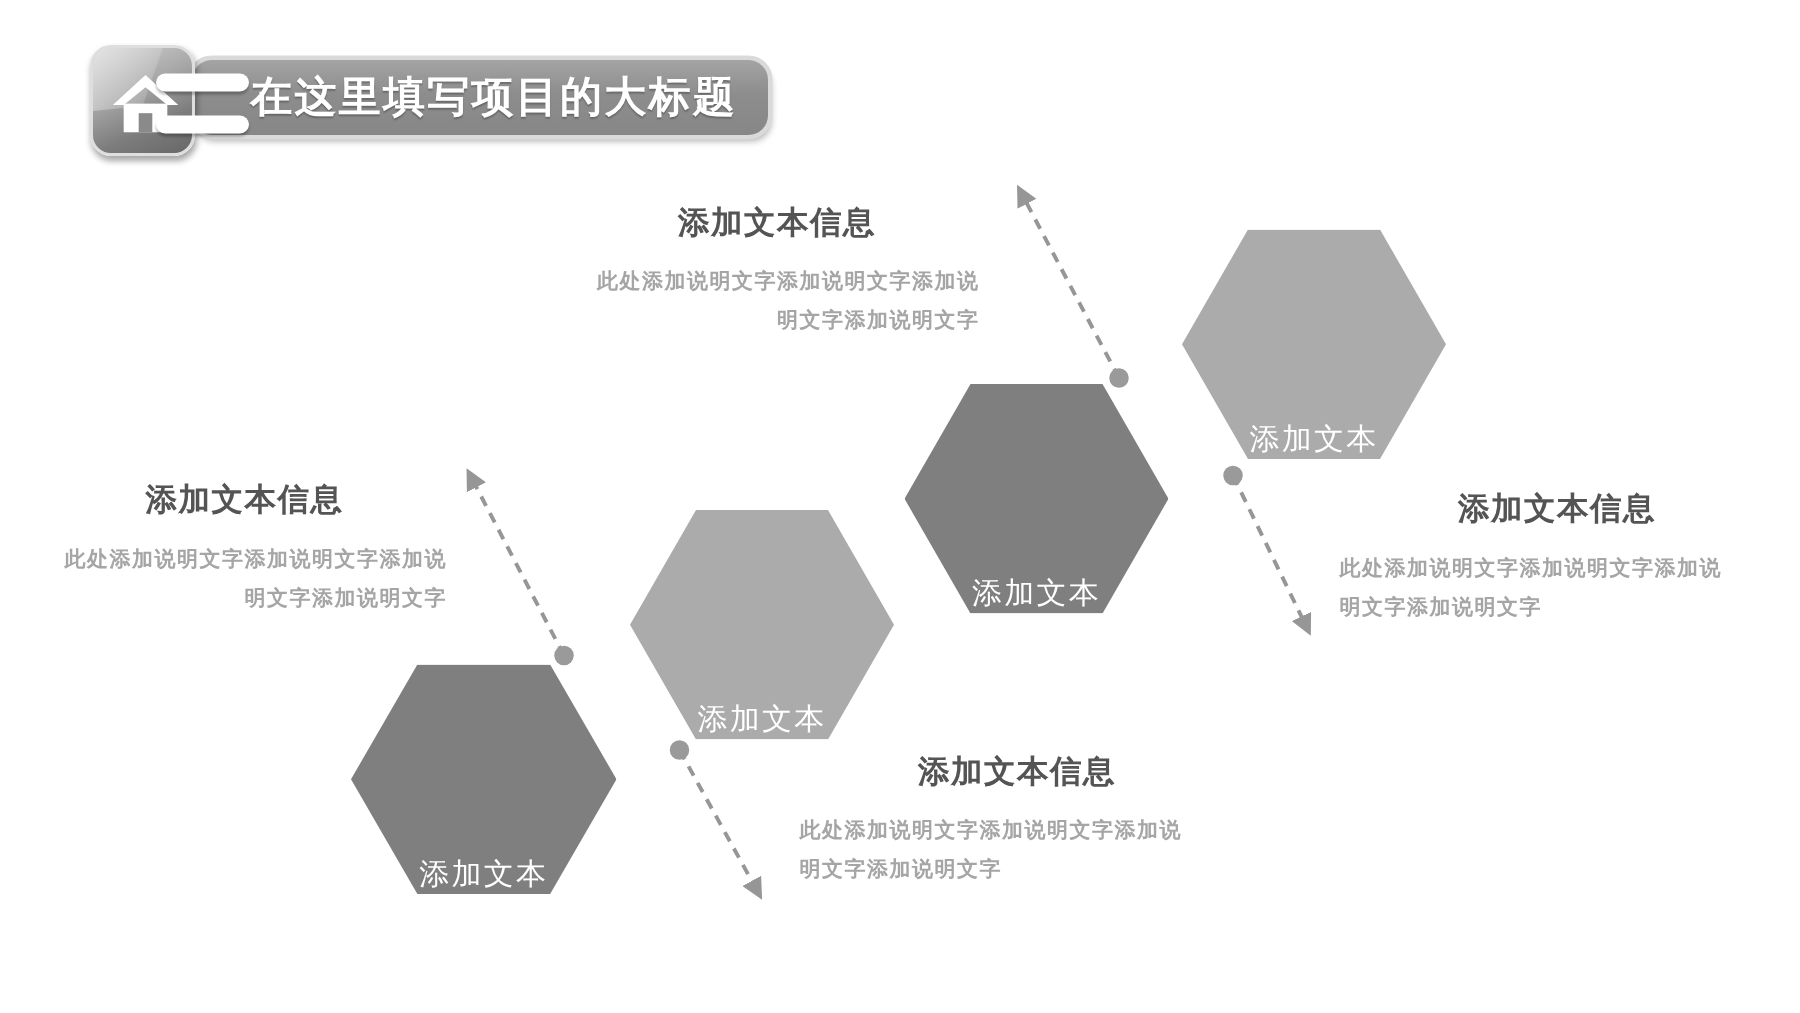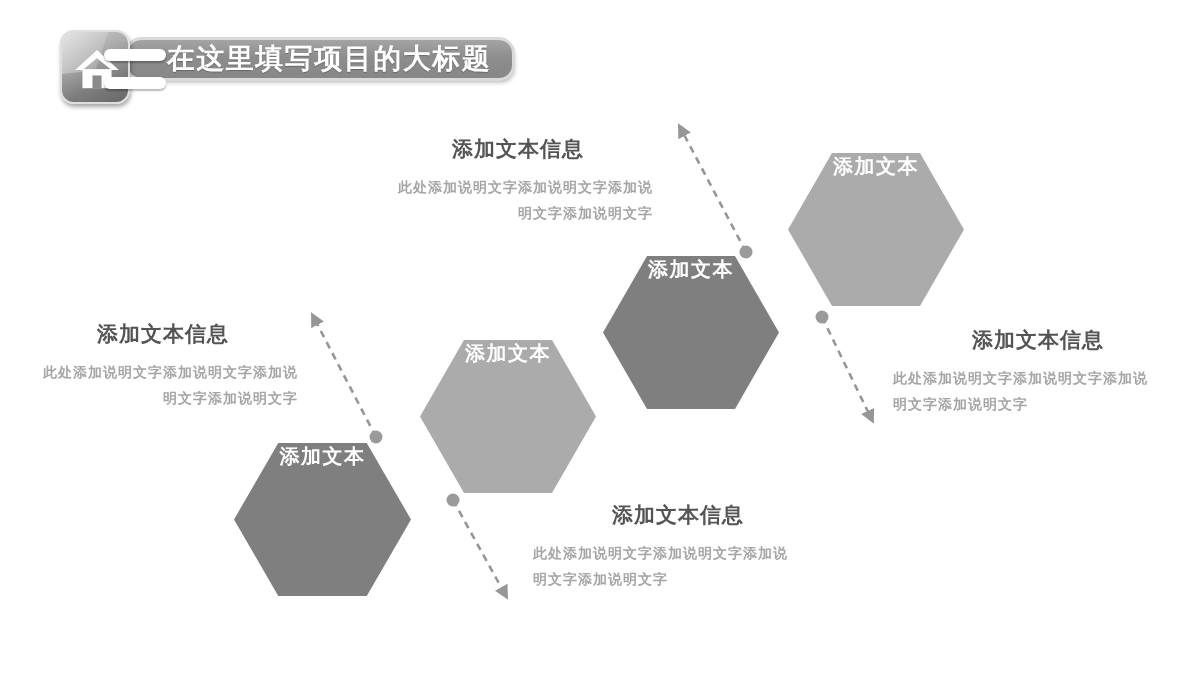--- a/index.html
+++ b/index.html
@@ -47,21 +47,21 @@
     border-radius: 6px;
     box-shadow: 0 2px 2px rgba(0,0,0,0.28);
     z-index: 7;
   }
   .peg1 { top: 49px; }
   .peg2 { top: 77px; }
 
   .title-plate {
     position: absolute;
     left: 128px; top: 40px;
-    width: 384px; height: 38px;
+    width: 384px; height: 50px;
     border-radius: 13px;
     background: linear-gradient(#a4a4a4 0%, #8d8d8d 45%, #878787 100%);
     box-shadow: 0 0 0 3px #dadada, 2px 4px 5px rgba(0,0,0,0.32);
     display: flex;
     align-items: center;
     justify-content: center;
     padding-left: 18px;
     z-index: 5;
   }
   .title-plate span {
@@ -70,25 +70,24 @@
     font-weight: bold;
     letter-spacing: 1.5px;
     text-shadow: 0 1px 1px rgba(0,0,0,0.25);
     white-space: nowrap;
   }
 
   
   .hex {
     position: absolute;
     display: flex;
-    align-items: flex-start;
+    align-items: flex-end;
     justify-content: center;
     clip-path: polygon(0% 50%, 25% 0%, 75% 0%, 100% 50%, 75% 100%, 25% 100%);
     z-index: 2;
-    font-weight: bold;
   }
   .hex-dark  { background: var(--hex-dark, #7f7f7f); }
   .hex-light { background: var(--hex-light, #ababab); }
   .hex span {
     color: var(--hex-label, #ffffff);
     font-size: 20px;
     letter-spacing: 1.5px;
     white-space: nowrap;
   }
   .hex1 { left: 234px; top: 443px; width: 177px; height: 153px; }

